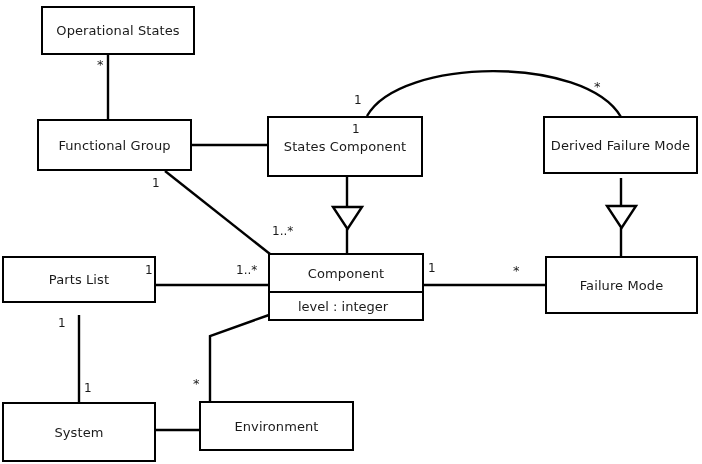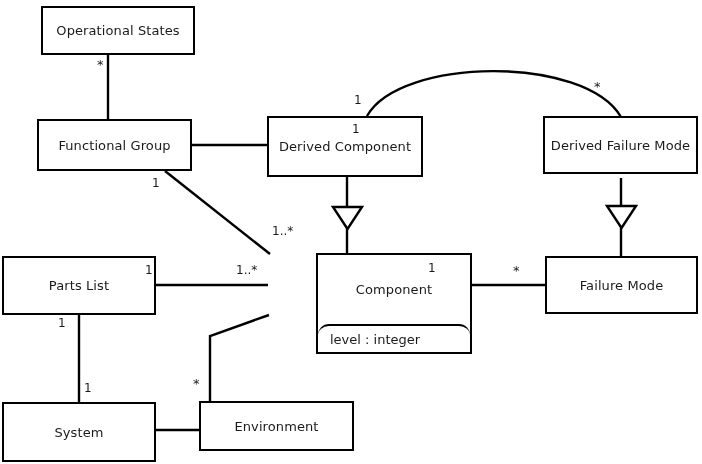--- a/index.html
+++ b/index.html
@@ -41,25 +41,24 @@
     color: #1a1a1a;
     text-align: center;
     padding: 0 4px;
     letter-spacing: 0.1px;
   }
   .cls-attrs {
     box-sizing: border-box;
     border-top: 2px solid #000000;
     display: flex;
     align-items: center;
-    padding-left: 12px;
+    padding-left: 28px;
     font-size: 13px;
     color: #1a1a1a;
     height: 28px;
-    border-radius: 11px;
   }
   .mult {
     position: absolute;
     font-size: 12px;
     color: #1a1a1a;
     white-space: nowrap;
     line-height: 1;
   }
   .mult.star {
     font-size: 13px;
@@ -103,32 +102,32 @@
 
   <div class="cls-box" style="left:37px; top:119px; width:155px; height:52px;">
     <div class="cls-name">Functional Group</div>
   </div>
 
   <div class="cls-box" style="left:41px; top:6px; width:154px; height:49px;">
     <div class="cls-name">Operational States</div>
   </div>
 
   <div class="cls-box" style="left:267px; top:116px; width:156px; height:61px;">
-    <div class="cls-name">Derived Component</div>
+    <div class="cls-name">States Component</div>
   </div>
 
   <div class="cls-box" style="left:543px; top:116px; width:155px; height:58px;">
     <div class="cls-name">Derived Failure Mode</div>
   </div>
 
-  <div class="cls-box" style="left:2px; top:256px; width:154px; height:59px;">
+  <div class="cls-box" style="left:2px; top:256px; width:154px; height:47px;">
     <div class="cls-name">Parts List</div>
   </div>
 
-  <div class="cls-box" style="left:268px; top:253px; width:156px; height:101px;margin-left:48px;">
+  <div class="cls-box" style="left:268px; top:253px; width:156px; height:68px;">
     <div class="cls-name">Component</div>
     <div class="cls-attrs">level : integer</div>
   </div>
 
   <div class="cls-box" style="left:545px; top:256px; width:153px; height:58px;">
     <div class="cls-name">Failure Mode</div>
   </div>
 
   <div class="cls-box" style="left:2px; top:402px; width:154px; height:60px;">
     <div class="cls-name">System</div>

